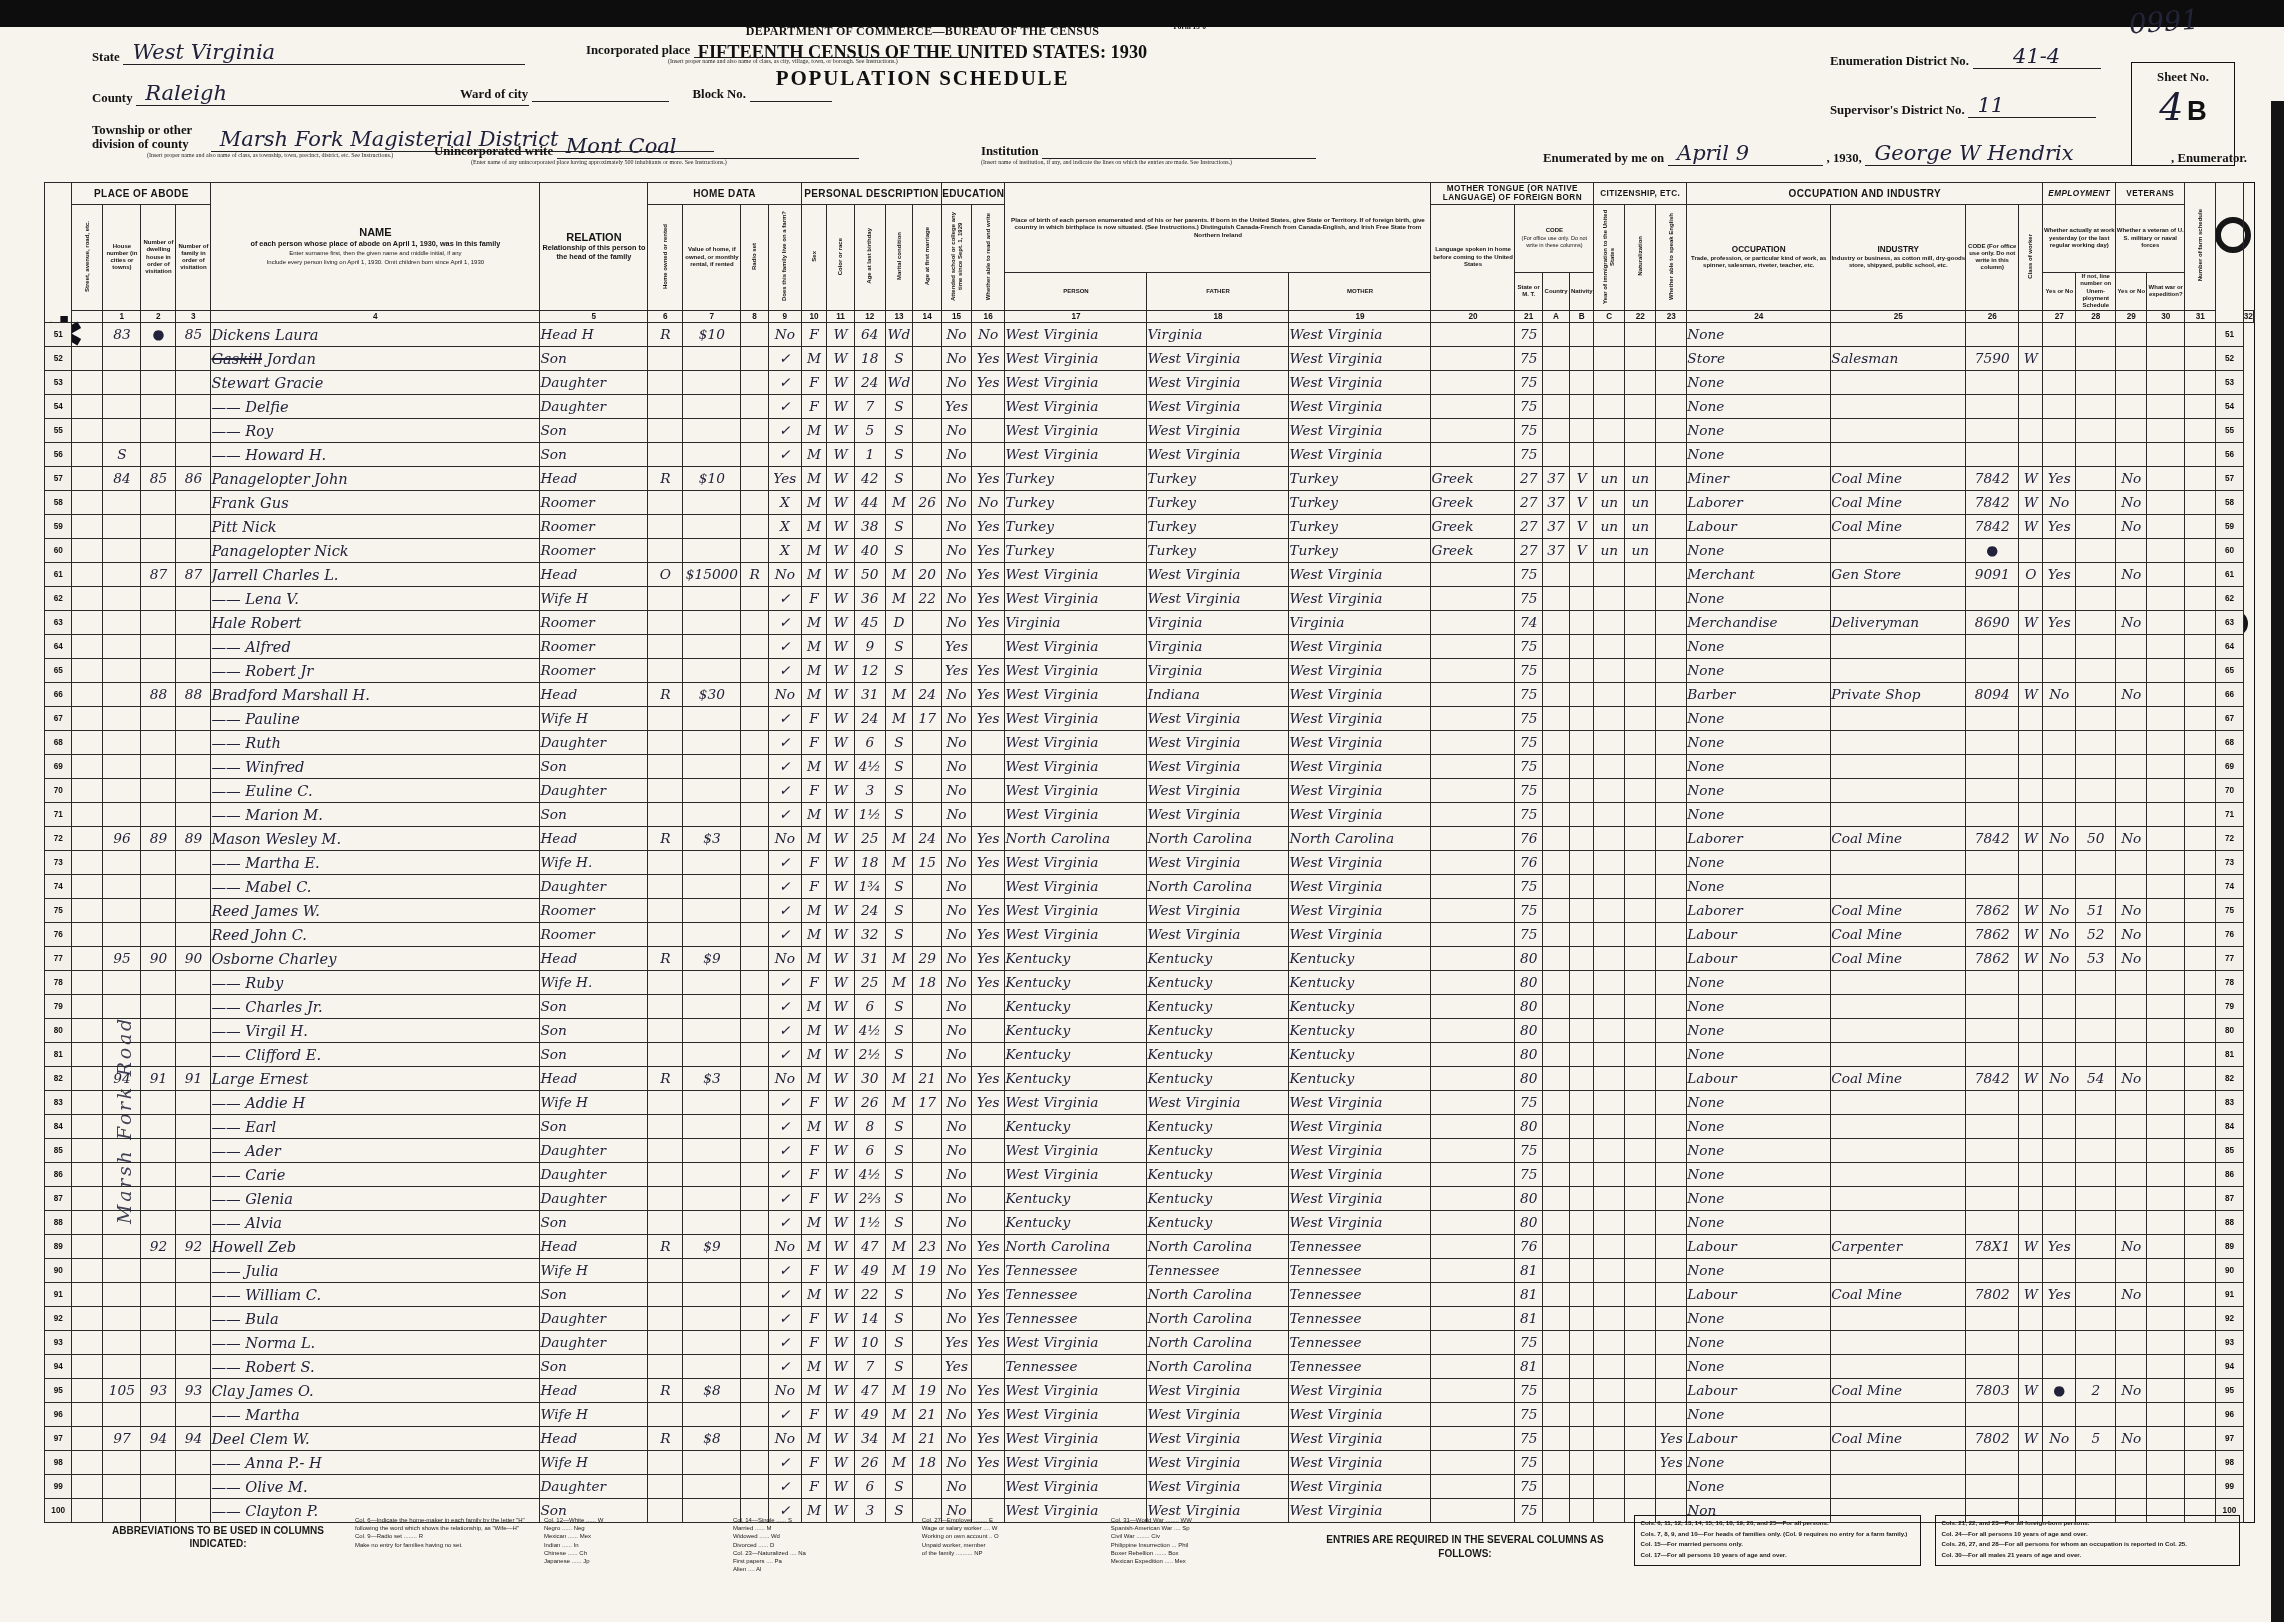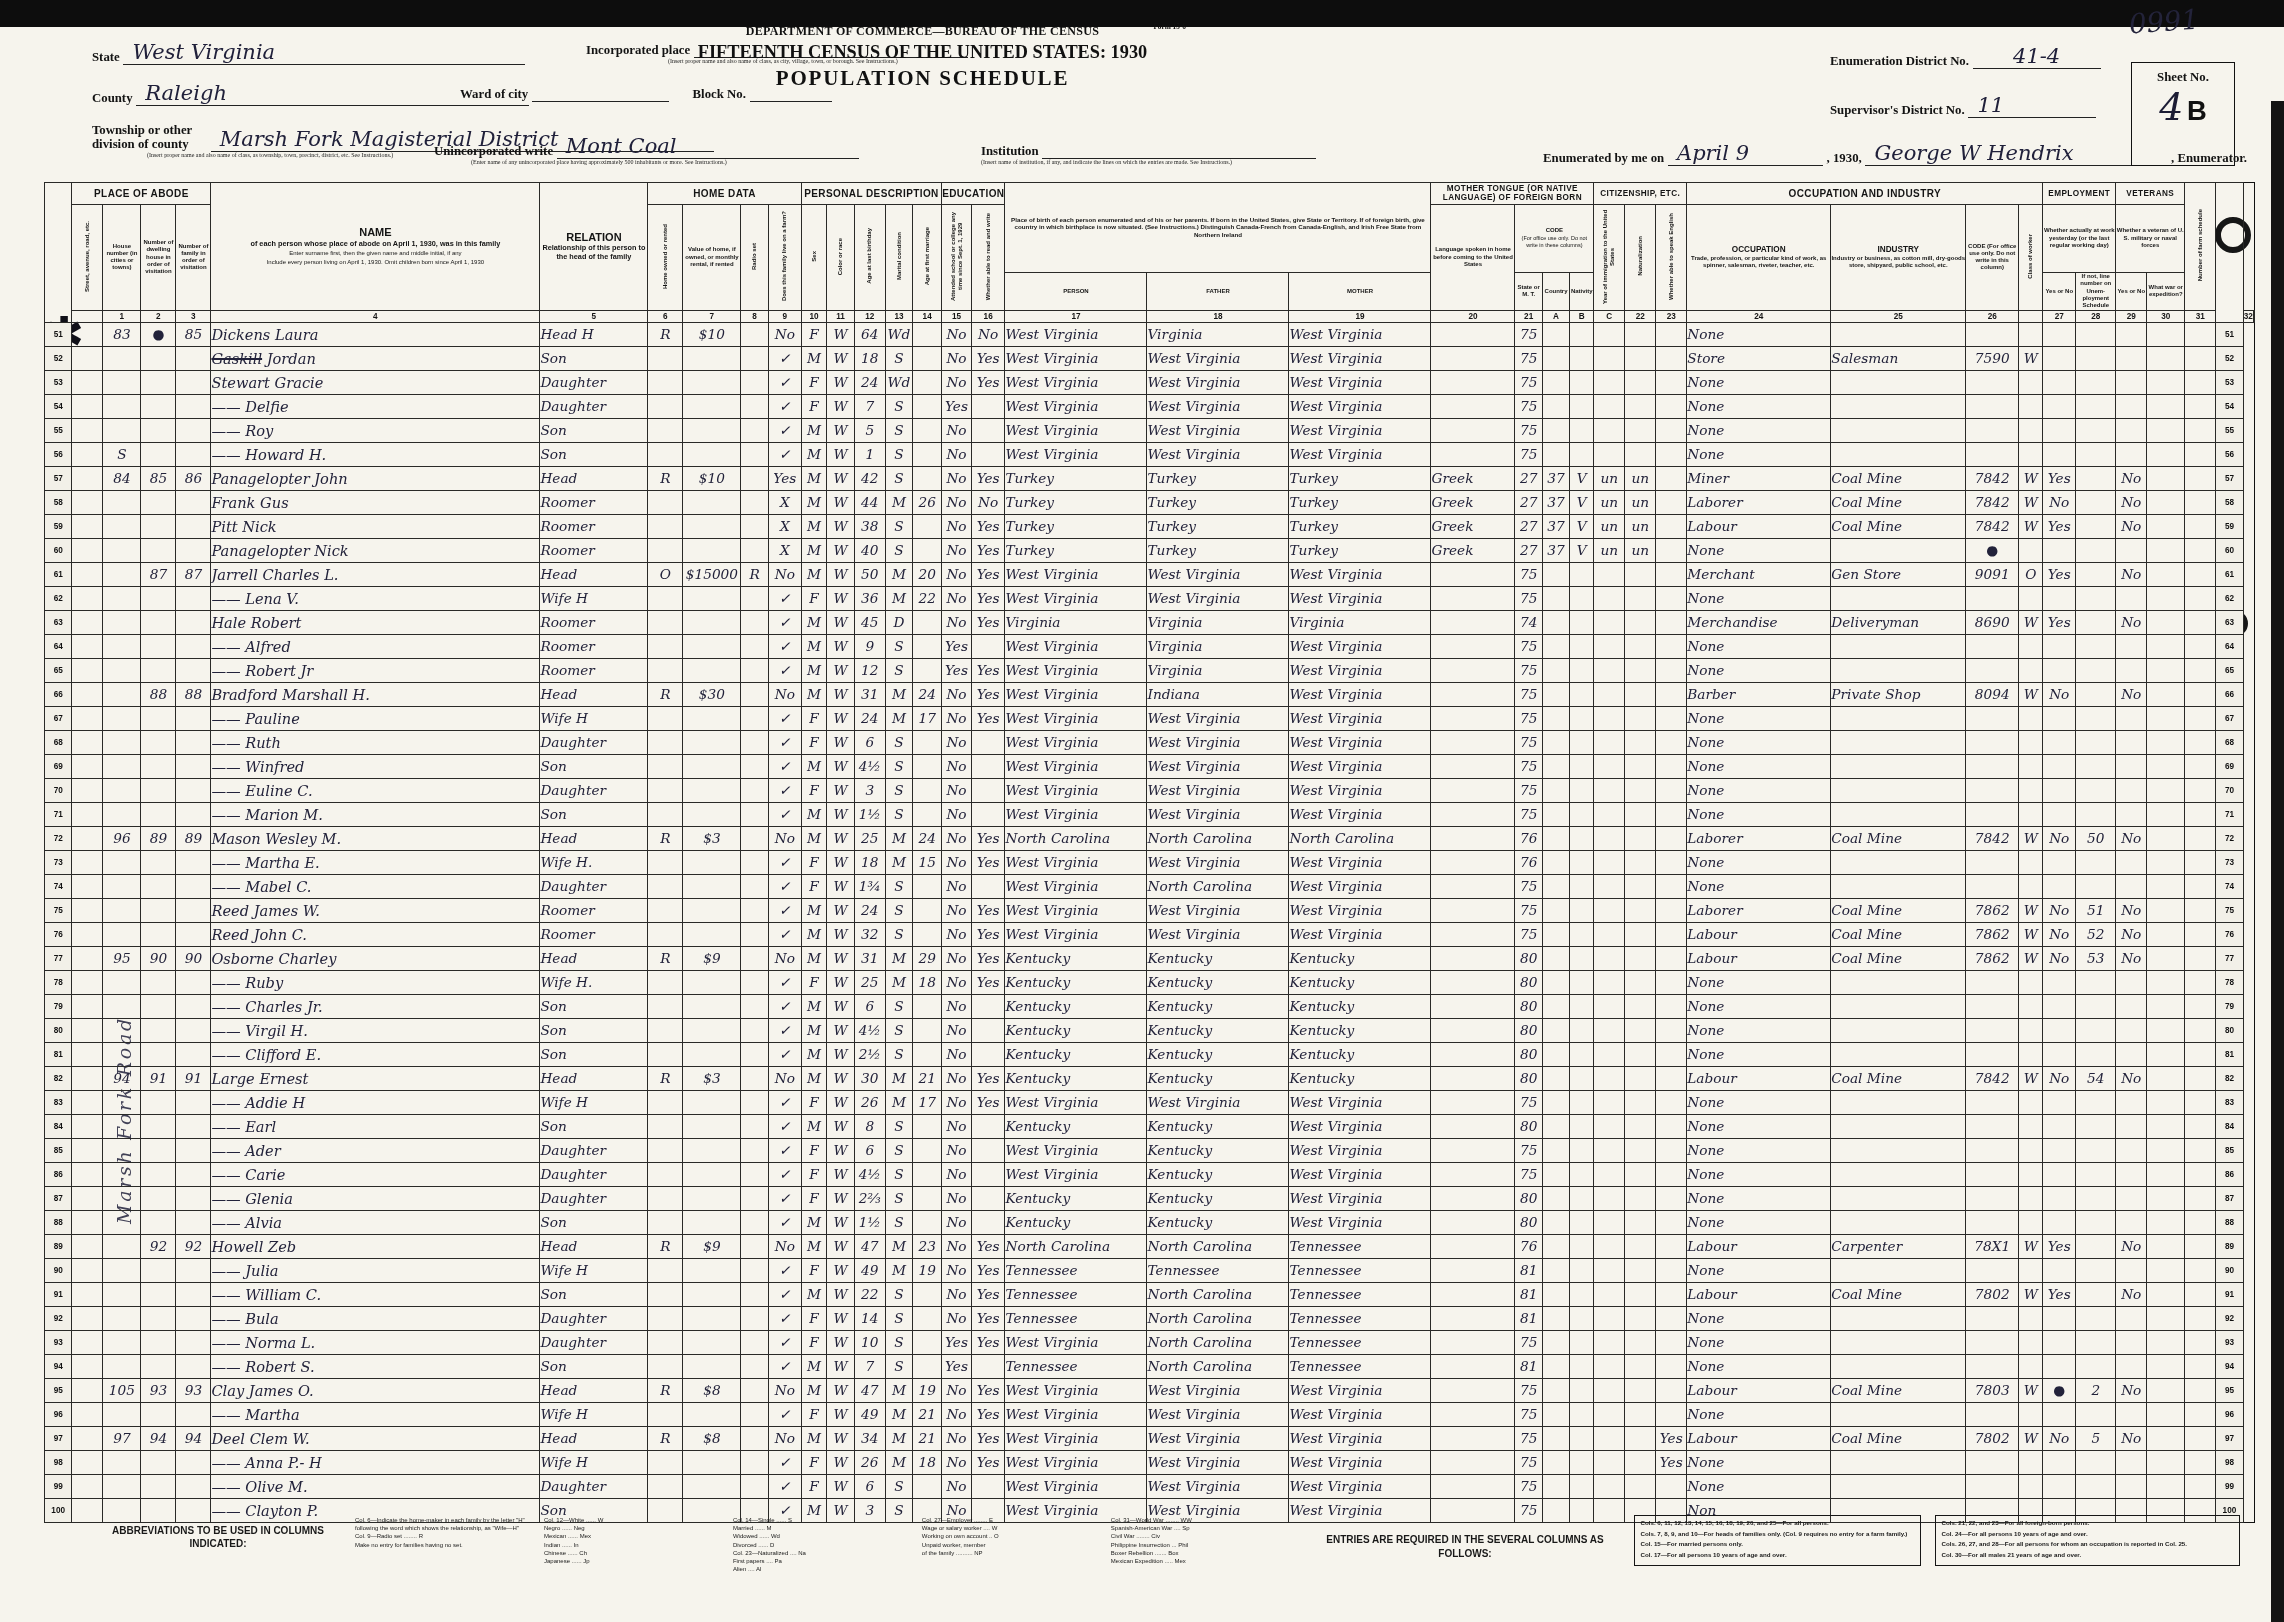--- a/index.html
+++ b/index.html
@@ -16,21 +16,21 @@
   .road-note{position:absolute;left:113px;top:804px;height:420px;writing-mode:vertical-rl;transform:rotate(180deg);
     font:italic 19px "DejaVu Serif",serif;color:#22223c;letter-spacing:2.7px;opacity:.85;}
   
   .hdr{position:absolute;left:0;top:24px;width:2284px;height:154px;}
   .fld{position:absolute;white-space:nowrap;margin-left:12px;}
   .lbl{font:bold 12.8px "Liberation Serif",serif;color:#131313;}
   .hv{font:italic 21px "DejaVu Serif",serif;color:#20203a;padding:0 9.1px;}
   .rule{border-bottom:1.4px solid #222;display:inline-block;vertical-align:bottom;}
   .note{font:6px/1.1 "Liberation Serif",serif;color:#232323;}
   .ctr{position:absolute;left:630px;top:0;width:585px;text-align:center;color:#111;}
-  .form-no{position:absolute;right:29px;top:-1.8px;font:bold 7.3px "Liberation Serif",serif;}
+  .form-no{position:absolute;right:9px;top:-1.8px;font:bold 7.3px "Liberation Serif",serif;}
   .dept{font:bold 12px "Liberation Serif",serif;letter-spacing:0.3px;}
   .census{font:bold 18.3px "Liberation Serif",serif;margin-top:2.7px;}
   .sched{font:bold 21px "Liberation Serif",serif;letter-spacing:1.8px;margin-top:3.7px;}
   .sheet-box{position:absolute;left:2131px;top:38px;width:102px;height:102px;border:1.8px solid #111;text-align:center;}
   .sheet-box .lbl{display:block;margin-top:7.3px;}
   .sheet-val{font:italic 38px "DejaVu Serif",serif;color:#1c1c34;}
   .sheet-suf{font:bold 27.4px "Liberation Sans",sans-serif;color:#111;}
   
   table.census{position:absolute;left:44px;top:179px;border-collapse:collapse;table-layout:fixed;background:transparent;}
   table.census th,table.census td{border:0.9px solid #2a2a28;padding:0;overflow:hidden;}
@@ -200,21 +200,21 @@
           <div class="gt">RELATION</div>
           <div class="gd">Relationship of this person to the head of the family</div>
         </th>
         <th colspan="4" class="grp">HOME DATA</th>
         <th colspan="5" class="grp">PERSONAL DESCRIPTION</th>
         <th colspan="2" class="grp">EDUCATION</th>
         <th colspan="3" rowspan="2" class="birth-h">Place of birth of each person enumerated and of his or her parents.  If born in the United States, give State or Territory.  If of foreign birth, give country in which birthplace is now situated.  (See Instructions.)  Distinguish Canada-French from Canada-English, and Irish Free State from Northern Ireland</th>
         <th colspan="4" class="grp" style="font-size:8.2px;">MOTHER TONGUE (OR NATIVE LANGUAGE) OF FOREIGN BORN</th>
         <th colspan="3" class="grp" style="font-size:8.2px;">CITIZENSHIP, ETC.</th>
         <th colspan="4" class="grp">OCCUPATION AND INDUSTRY</th>
-        <th colspan="2" class="grp" style="font-size:8.2px;">EMPLOYMENT</th>
+        <th colspan="2" class="grp" style="font-size:8.2px;font-style:italic;">EMPLOYMENT</th>
         <th colspan="2" class="grp" style="font-size:8.2px;">VETERANS</th>
         <th rowspan="3"><span class="vert">Num­ber of farm sched­ule</span></th>
         <th rowspan="4"></th>
       </tr>
       <tr class="h2">
         <th rowspan="2"><span class="vert">Street, avenue, road, etc.</span></th>
         <th rowspan="2" class="tiny">House number (in cities or towns)</th>
         <th rowspan="2" class="tiny">Num­ber of dwell­ing house in order of visita­tion</th>
         <th rowspan="2" class="tiny">Num­ber of family in order of visita­tion</th>
         <th rowspan="2"><span class="vert">Home owned or rented</span></th>

